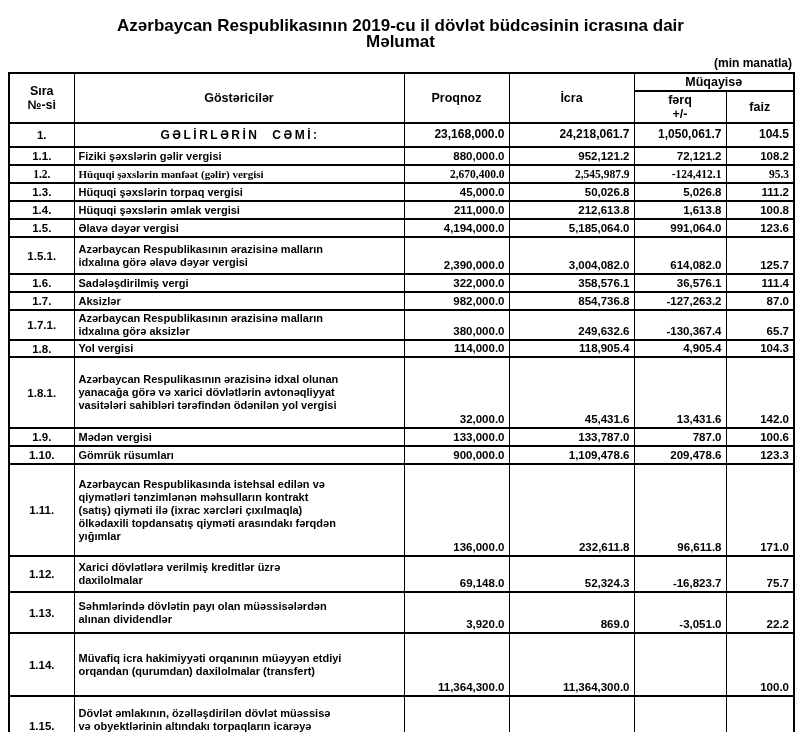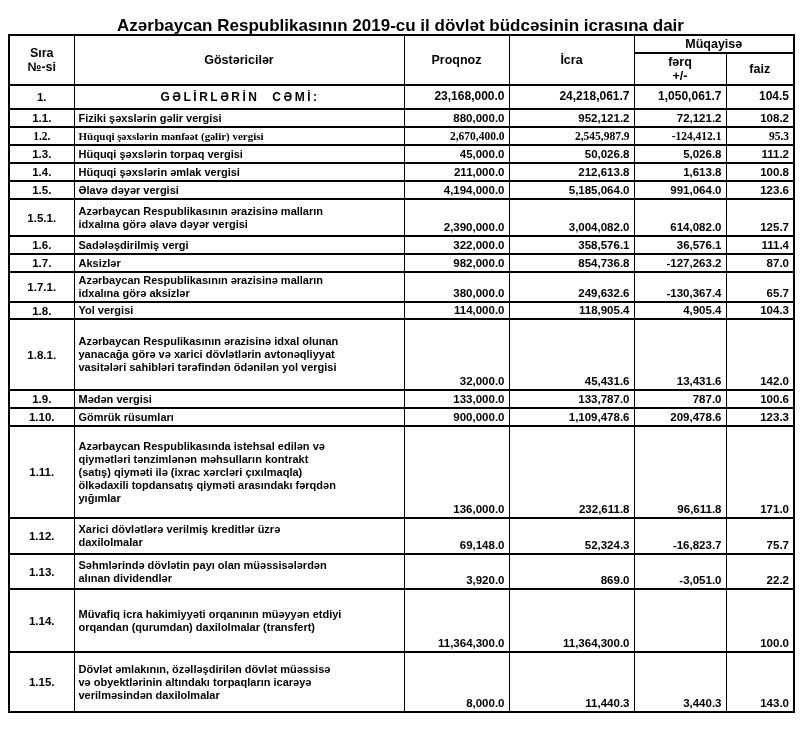--- a/index.html
+++ b/index.html
@@ -89,22 +89,24 @@
     vertical-align: middle;
   }
 </style>
 </head>
 <body>
 
 <div class="page">
 
   <div class="doc-title">
     <div>Azərbaycan Respublikasının 2019-cu il dövlət büdcəsinin icrasına dair</div>
+    <div>Məlumat</div>
   </div>
 
+  <div class="unit-note">(min manatla)</div>
 
   <table class="budget">
     <colgroup>
       <col style="width:65px">
       <col style="width:330px">
       <col style="width:105px">
       <col style="width:125px">
       <col style="width:92px">
       <col style="width:68px">
     </colgroup>
@@ -254,21 +256,21 @@
   </tr>
         <tr style="height: 36px;">
     <td class="c-no">1.12.</td>
     <td class="c-label">Xarici dövlətlərə verilmiş kreditlər üzrə
 daxilolmalar</td>
     <td class="c-num">69,148.0</td>
     <td class="c-num">52,324.3</td>
     <td class="c-num">-16,823.7</td>
     <td class="c-num">75.7</td>
   </tr>
-        <tr style="height: 35px;">
+        <tr style="height: 41px;">
     <td class="c-no">1.13.</td>
     <td class="c-label">Səhmlərində dövlətin payı olan müəssisələrdən
 alınan dividendlər</td>
     <td class="c-num">3,920.0</td>
     <td class="c-num">869.0</td>
     <td class="c-num">-3,051.0</td>
     <td class="c-num">22.2</td>
   </tr>
         <tr style="height: 63px;">
     <td class="c-no">1.14.</td>

